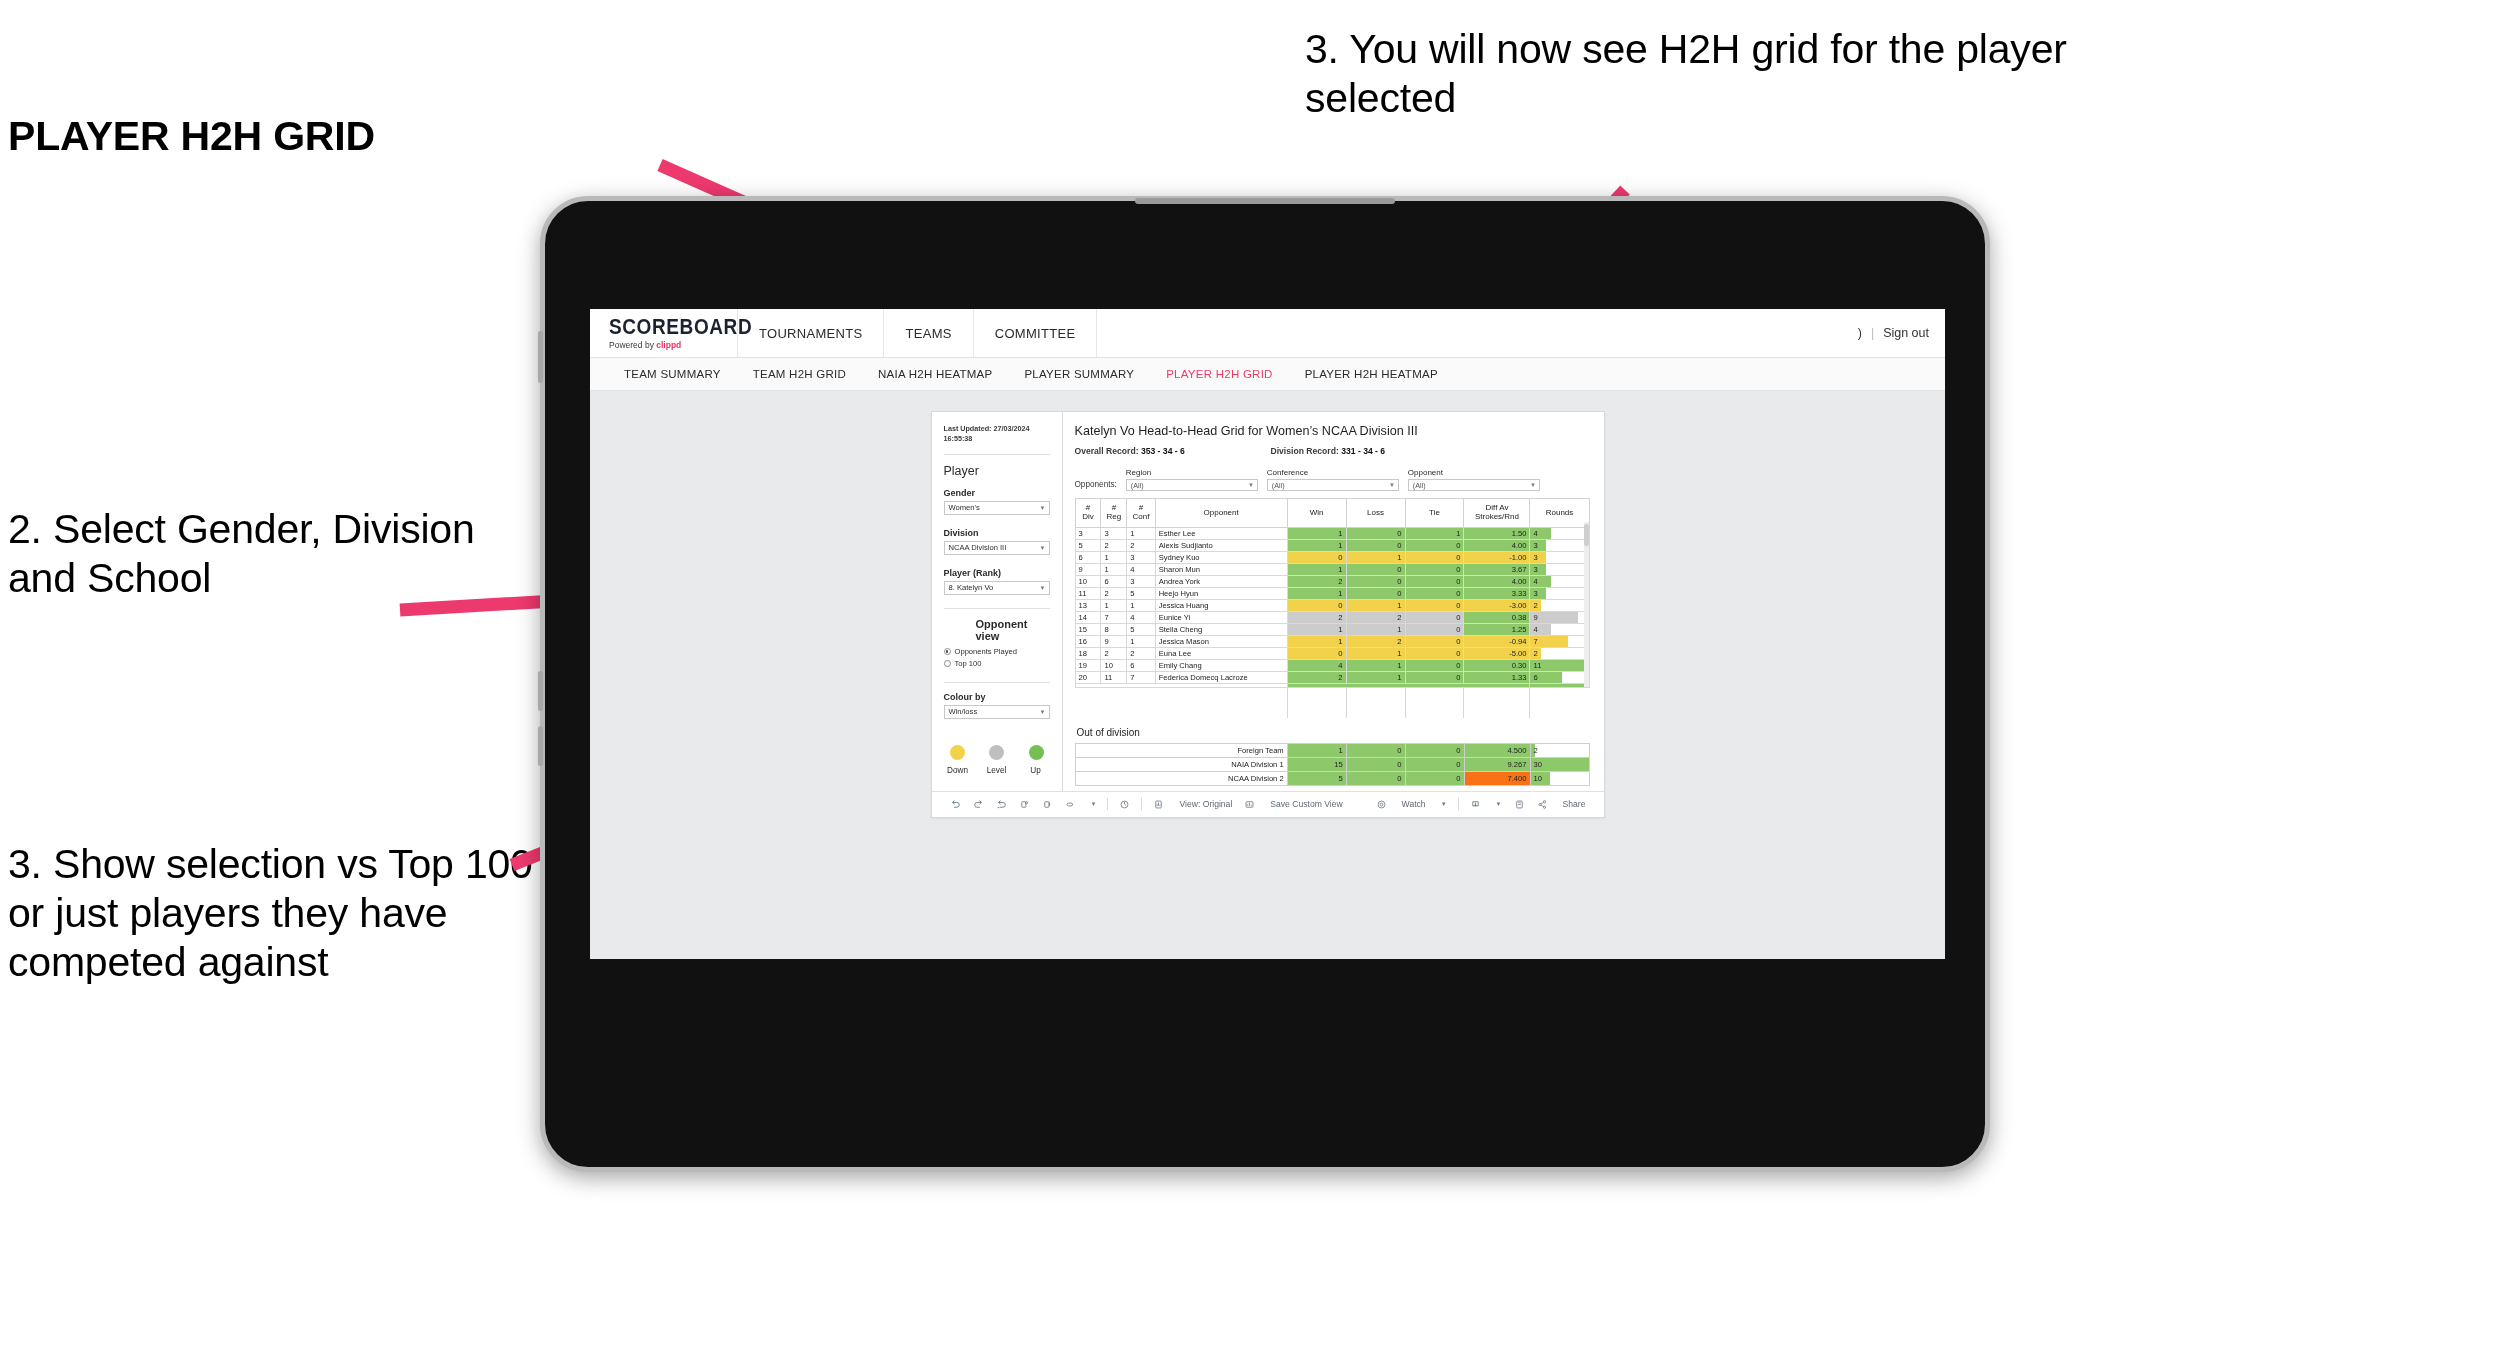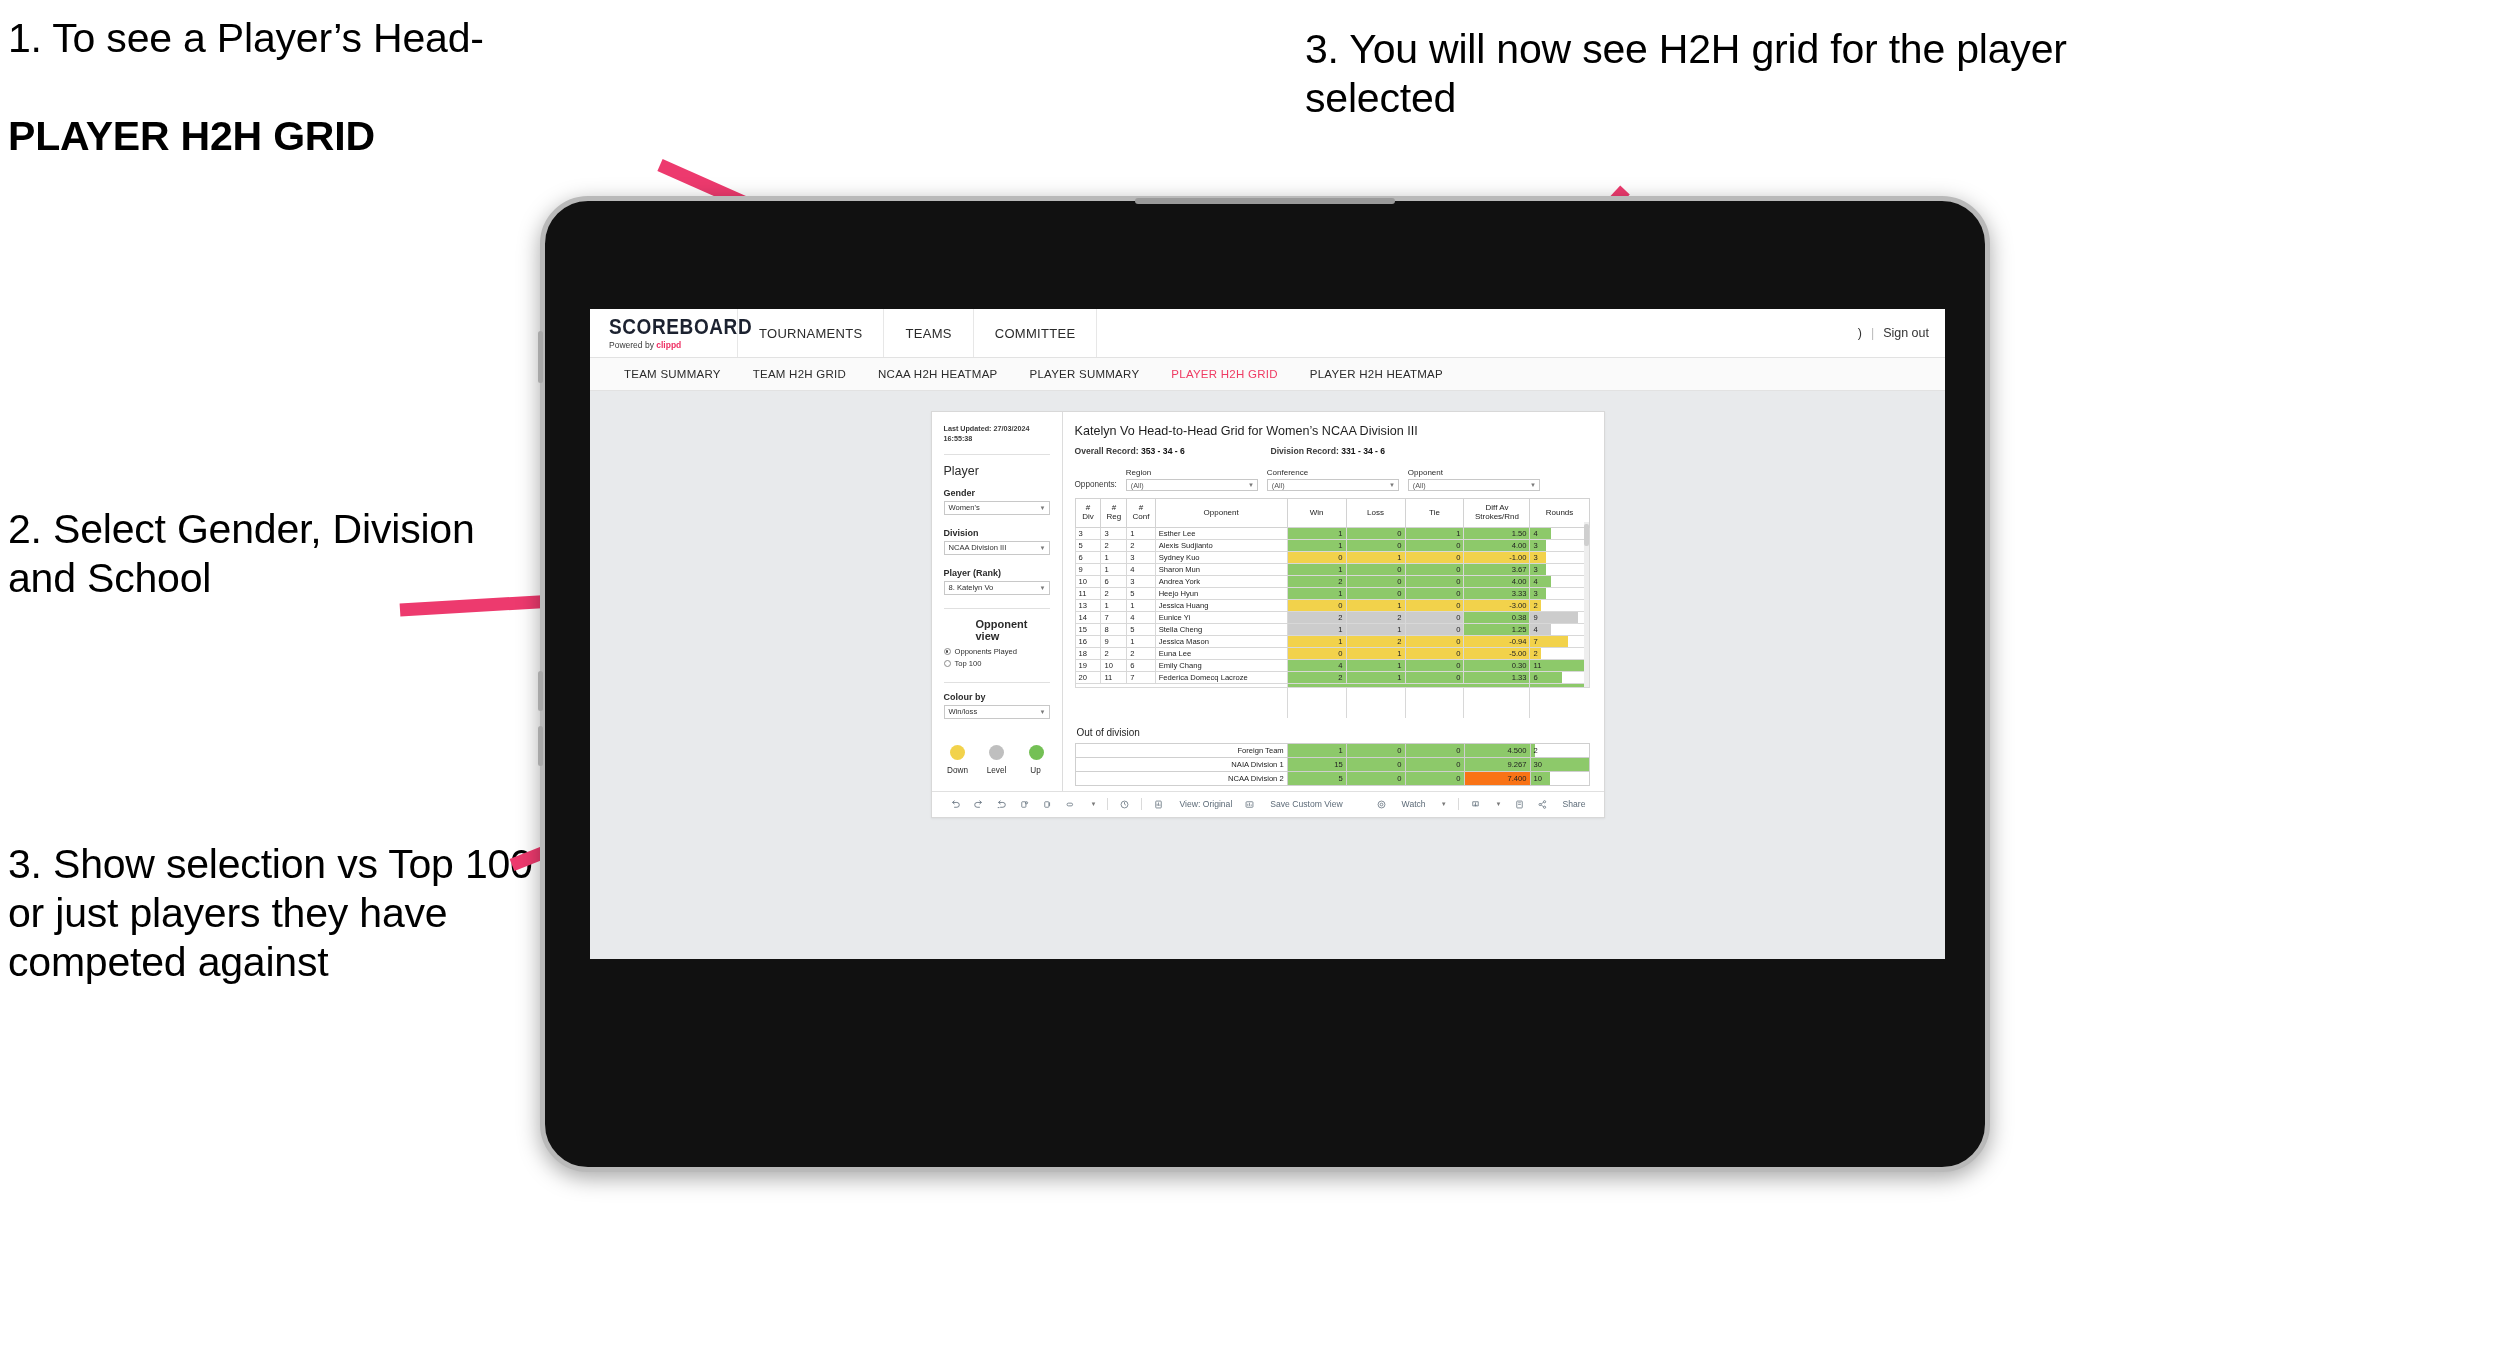--- a/index.html
+++ b/index.html
@@ -125,21 +125,21 @@
   .toolbar{height:25px;border-top:1px solid #e0e0e0;background:#fff;display:flex;align-items:center;padding:0 12px;gap:0;color:#5d6b78;font-size:8.6px;}
   .tbi{display:flex;align-items:center;gap:15px;padding:0 6px;white-space:nowrap;}
   .tbsep{width:1px;height:12px;background:#dadada;margin:0 5px;}
   .tbflex{flex:1;}
   svg.ic{display:block;}
 </style>
 </head>
 <body>
 
 <div class="ann" id="ann1">
-  <span>1. To see a Player’s Head-</span><br>
+  <br>
   <br>
   <span class="b">PLAYER H2H GRID</span>
 </div>
 <div class="ann" id="ann2">2. Select Gender, Division and School</div>
 <div class="ann" id="ann3">3. Show selection vs Top 100 or just players they have competed against</div>
 <div class="ann" id="ann4">3. You will now see H2H grid for the player selected</div>
 
 <svg class="arrowsvg" viewBox="0 0 2512 1352">
   <defs>
     <marker id="ah" markerWidth="5" markerHeight="5" refX="2.2" refY="2.5" orient="auto">
@@ -178,21 +178,21 @@
       <div class="topbar-right">
         <span>)</span>
         <span class="sep">|</span>
         <span>Sign out</span>
       </div>
     </div>
 
     <div class="subnav">
       <div class="subnav-item">TEAM SUMMARY</div>
       <div class="subnav-item">TEAM H2H GRID</div>
-      <div class="subnav-item">NCAA H2H HEATMAP</div>
+      <div class="subnav-item">NAIA H2H HEATMAP</div>
       <div class="subnav-item">PLAYER SUMMARY</div>
       <div class="subnav-item active">PLAYER H2H GRID</div>
       <div class="subnav-item">PLAYER H2H HEATMAP</div>
     </div>
 
     <div class="vizwrap">
       <div class="viz">
         <div class="vizbody">
 
           <div class="panel">

